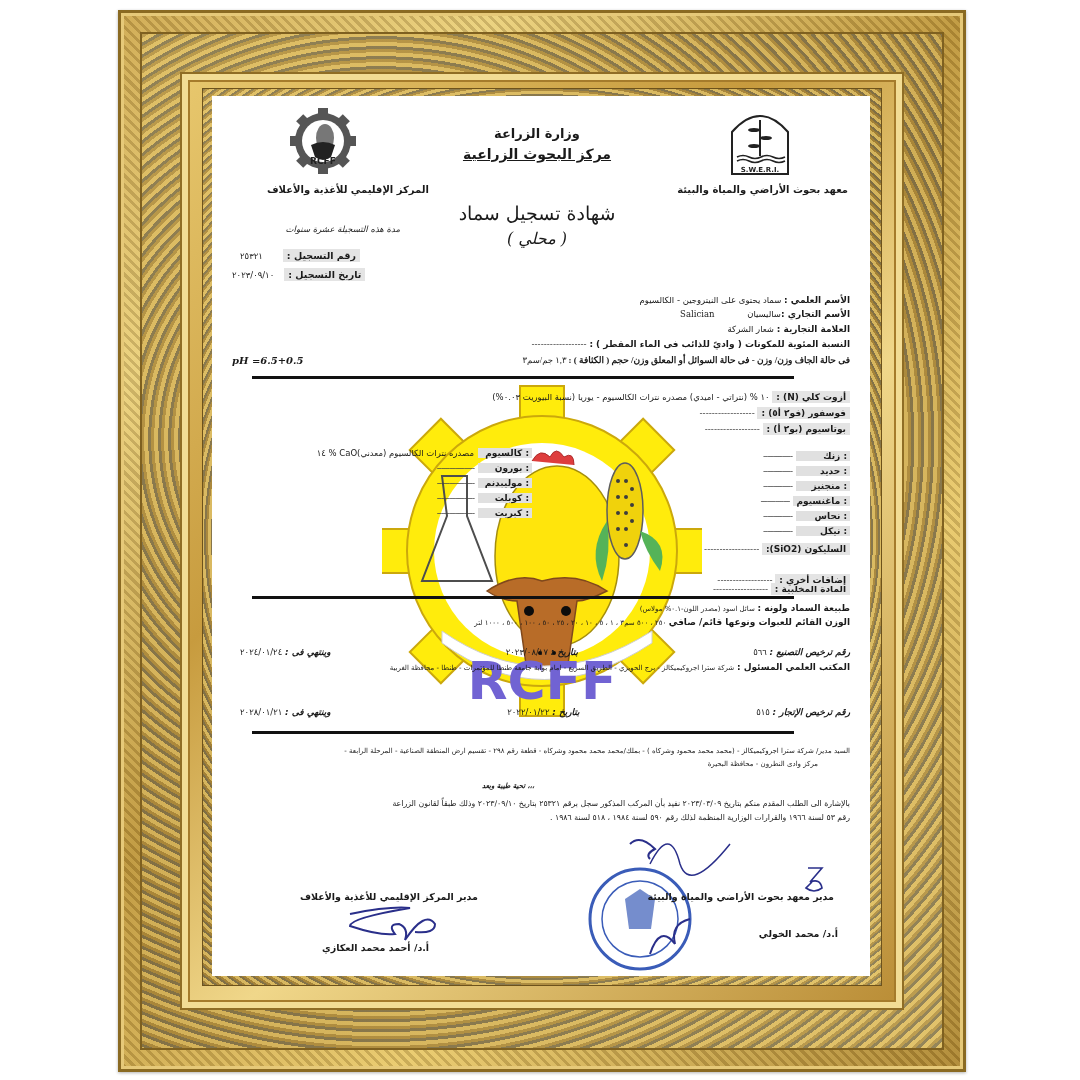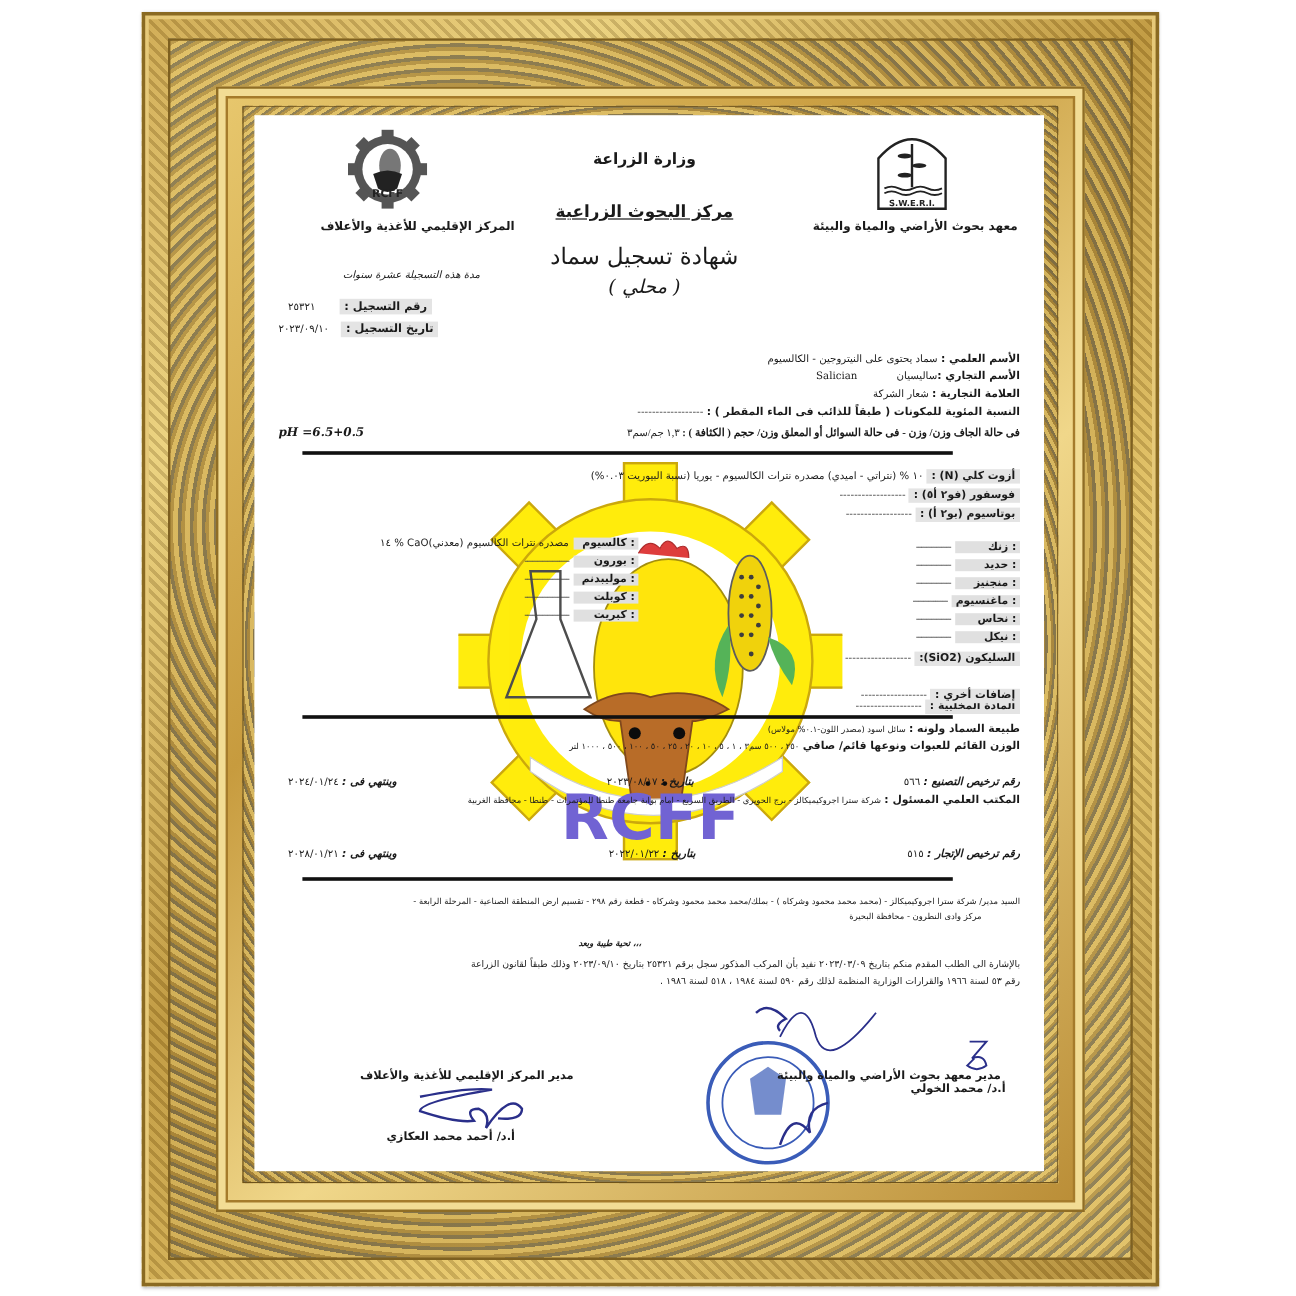--- a/index.html
+++ b/index.html
@@ -140,21 +140,21 @@
       <rect x="-5" y="-33" width="10" height="8" transform="rotate(315)"></rect>
       <circle r="21" fill="#fff"></circle>
       <ellipse cx="2" cy="-3" rx="9" ry="14" fill="#777"></ellipse>
       <path d="M-12 4 q12 -6 24 0 l-4 12 q-8 6 -16 0z" fill="#222"></path>
     </g>
     <text x="33" y="56" text-anchor="middle" font-family="DejaVu Sans, sans-serif" font-weight="bold" font-size="9" fill="#222">RCFF</text>
   </svg>
   <div class="abs logo-caption rtl" style="left:55px; top:88px;">المركز الإقليمي للأغذية والأعلاف</div>
 
   <div class="abs header-title" style="left:250px; top:30px; width:150px;">وزارة الزراعة</div>
-  <div class="abs header-title" style="left:230px; top:50px; width:190px; font-size:14px; text-decoration: underline; margin-top: 23px;">مركز البحوث الزراعية</div>
+  <div class="abs header-title" style="left:230px; top:50px; width:190px; font-size:14px; text-decoration: underline;">مركز البحوث الزراعية</div>
 
   <svg class="abs" style="left:517px; top:14px; width:62px; height:66px;" viewBox="0 0 62 66">
     <path d="M3 64 L3 22 Q31 -10 59 22 L59 64 Z" fill="#fff" stroke="#222" stroke-width="2"></path>
     <line x1="31" y1="10" x2="31" y2="46" stroke="#222" stroke-width="2"></line>
     <ellipse cx="25" cy="20" rx="6" ry="2" fill="#222"></ellipse>
       <ellipse cx="37" cy="28" rx="6" ry="2" fill="#222"></ellipse>
     <ellipse cx="25" cy="36" rx="6" ry="2" fill="#222"></ellipse>
     <path d="M8 47 q6 -3 12 0 t12 0 t12 0 t12 0" stroke="#222" fill="none" stroke-width="1.5"></path>
     <path d="M8 51 q6 -3 12 0 t12 0 t12 0 t12 0" stroke="#222" fill="none" stroke-width="1.5"></path>
     <text x="31" y="62" text-anchor="middle" font-family="DejaVu Sans, sans-serif" font-weight="bold" font-size="7" fill="#222">S.W.E.R.I.</text>
@@ -178,21 +178,21 @@
     <b>الأسم العلمي :</b> <span>سماد يحتوى على النيتروجين - الكالسيوم</span>
   </div>
   <div class="abs rtl line" style="right:20px; top:213px;">
     <b>الأسم التجاري :</b><span>ساليسيان</span>
     <span style="font-family:'DejaVu Serif', serif; margin-right:30px;">Salician</span>
   </div>
   <div class="abs rtl line" style="right:20px; top:228px;">
     <b>العلامة التجارية :</b> <span>شعار الشركة</span>
   </div>
   <div class="abs rtl line" style="right:20px; top:243px;">
-    <b>النسبة المئوية للمكونات ( طبقاً للذائب فى الماء المقطر ) :</b> <span class="dash">------------------</span>
+    <b>النسبة المئوية للمكونات ( واديً للذائب فى الماء المقطر ) :</b> <span class="dash">------------------</span>
   </div>
   <div class="abs rtl line" style="right:20px; top:259px;font-family:Liberation Serif, serif;">
     <b>فى حالة الجاف وزن/ وزن - فى حالة السوائل أو المعلق وزن/ حجم ( الكثافة ) :</b> <span>١,٣ جم/سم٣</span>
   </div>
   <div class="abs" style="left:20px; top:259px; font-size:10px; font-family:'DejaVu Serif', serif;">
     <i style="font-weight:bold;text-align:right;">pH =6.5+0.5</i>
   </div>
 
   <div class="hr" style="left:40px; width:542px; top:280px;"></div>
 
@@ -301,20 +301,20 @@
     <circle cx="60" cy="95" r="38" fill="none" stroke="#3a5cb8" stroke-width="1.5"></circle>
     <path d="M45 75 l15 -10 l15 10 l-4 30 l-22 0 z" fill="#3a5cb8" opacity="0.7"></path>
     <path d="M50 20 q10 -10 25 5 q-10 5 -5 10" fill="none" stroke="#2a2f8a" stroke-width="2"></path>
     <path d="M70 40 q20 -40 30 0 q10 30 50 -20" fill="none" stroke="#2a2f8a" stroke-width="1.5"></path>
     <path d="M70 130 q10 -30 25 -10 q-5 -20 15 -25" fill="none" stroke="#2a2f8a" stroke-width="2"></path>
   </svg>
   <svg class="abs" style="left:588px; top:768px; width:30px; height:32px;" viewBox="0 0 30 32">
     <path d="M8 4 l14 0 l-12 14 q10 -4 12 6 q-8 6 -16 0 l6 -6" fill="none" stroke="#2a2f8a" stroke-width="1.6"></path>
   </svg>
   <div class="abs sig-title rtl" style="right:36px; top:795px;">مدير معهد بحوث الأراضي والمياة والبيئة</div>
-  <div class="abs sig-name rtl" style="right:32px; top:806px;">أ.د/ محمد الخولي</div>
+  <div class="abs sig-name rtl" style="right:32px; top:832px;">أ.د/ محمد الخولي</div>
 
   <div class="abs sig-title rtl" style="left:88px; top:795px;">مدير المركز الإقليمي للأغذية والأعلاف</div>
   <svg class="abs" style="left:130px; top:808px; width:110px; height:40px;" viewBox="0 0 110 40">
     <path d="M8 10 q40 -8 60 -6 q-60 10 -60 18 q30 10 45 8 q-8 -10 4 -10 q10 4 6 16 q20 -30 30 -16 q0 10 -20 8" fill="none" stroke="#2a2f8a" stroke-width="2"></path>
   </svg>
   <div class="abs sig-name rtl" style="left:110px; top:846px;">أ.د/ أحمد محمد العكازي</div>
 </div>
 
 </body></html>

